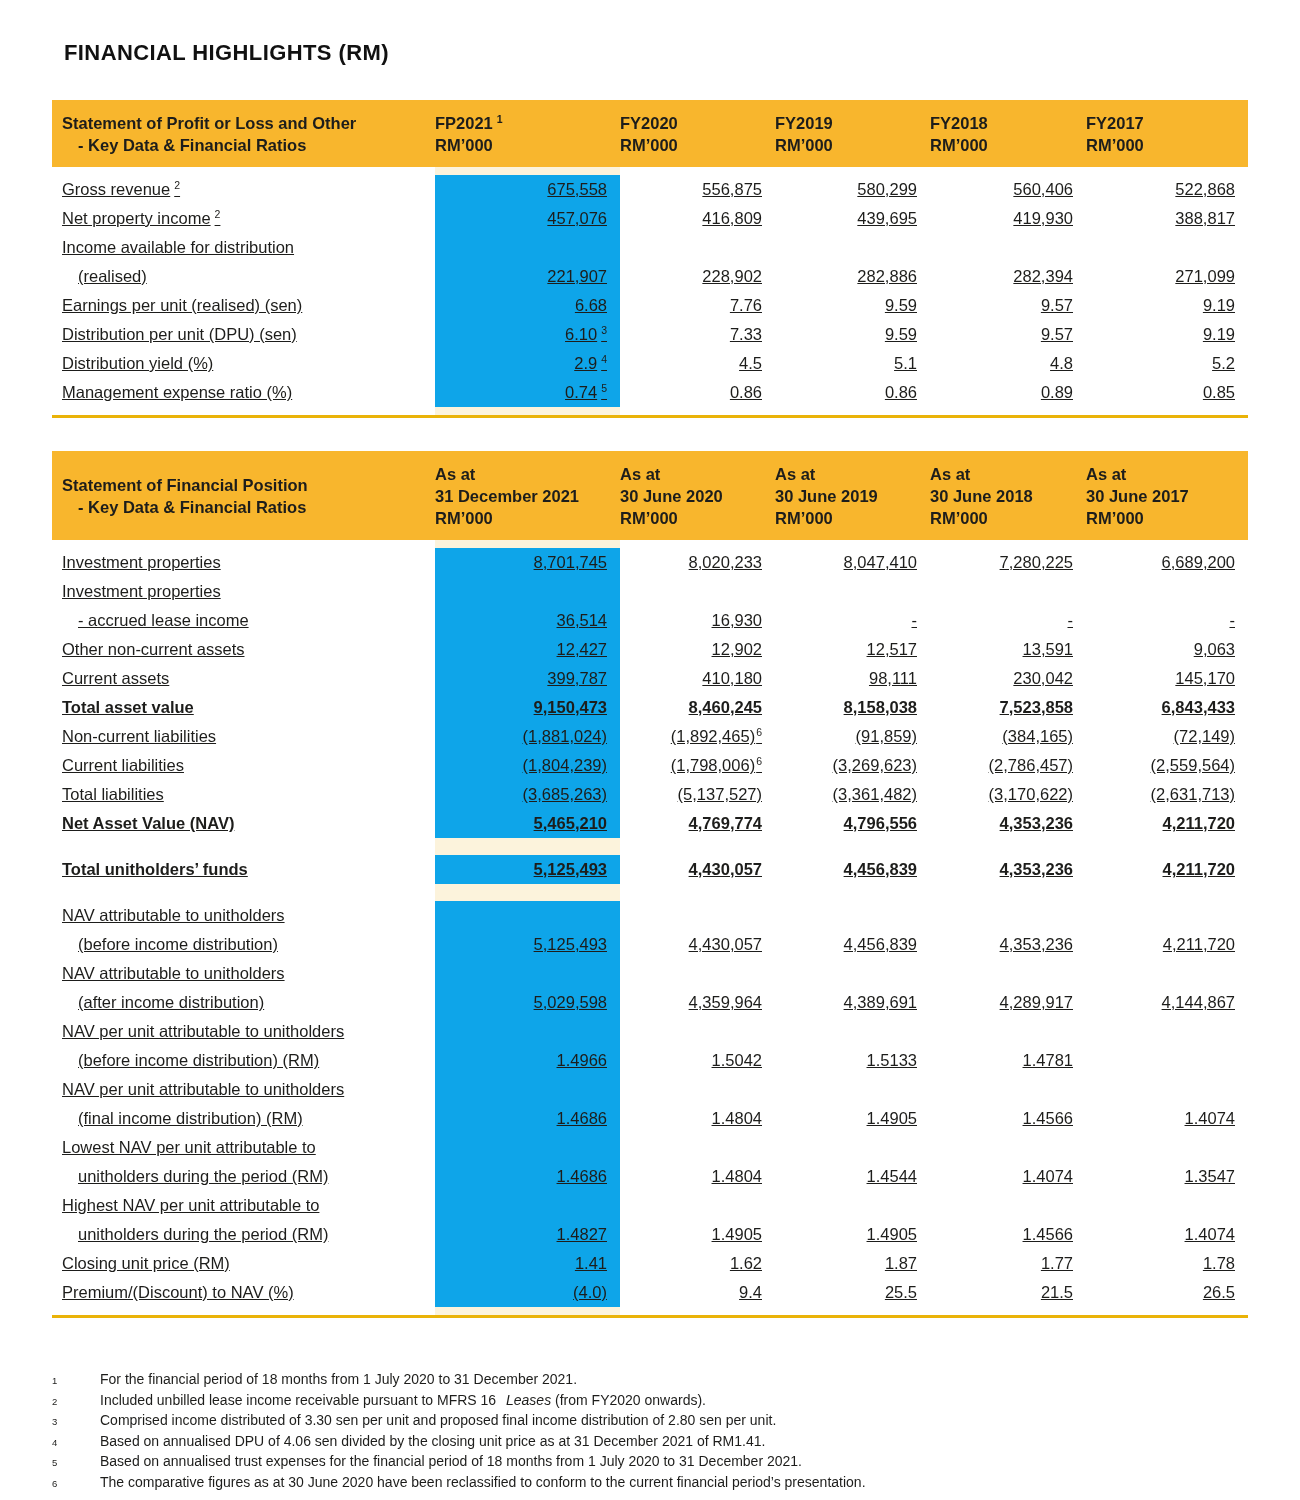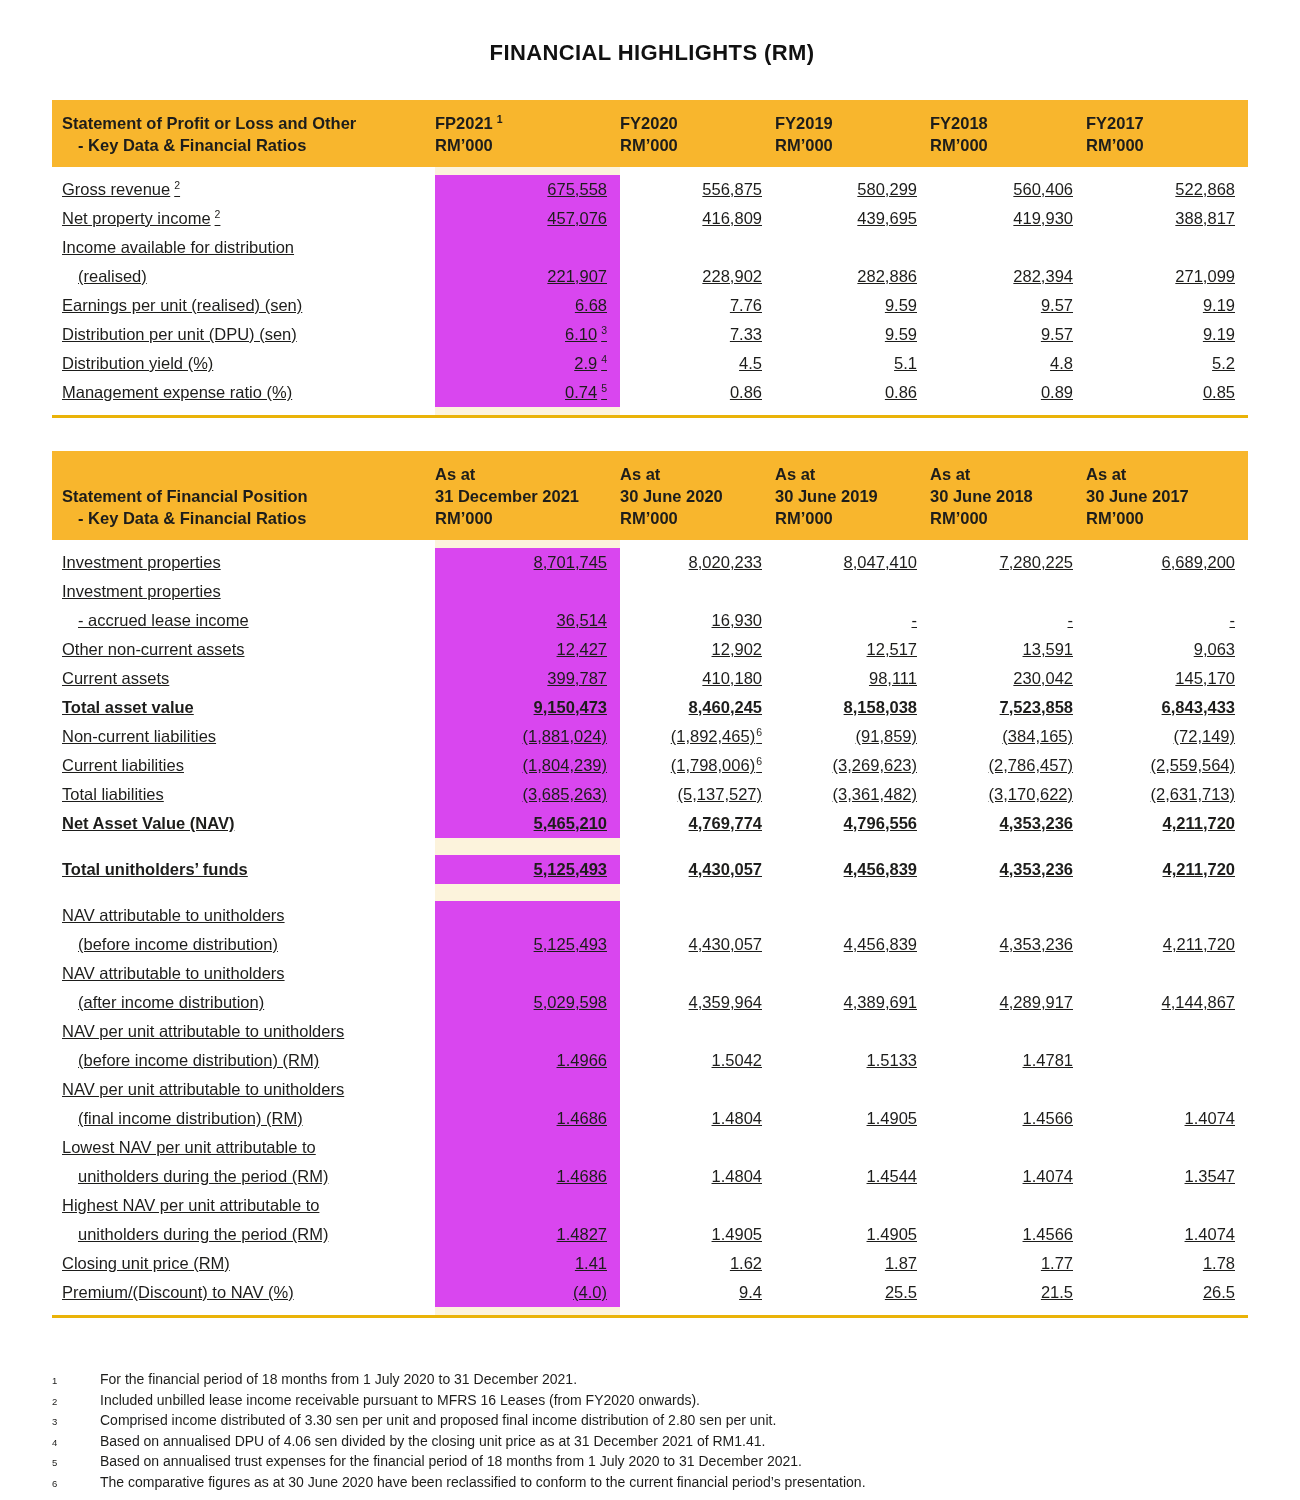--- a/index.html
+++ b/index.html
@@ -4,67 +4,67 @@
 <style>
   html,body{margin:0;padding:0;}
   body{
     width:1300px;height:1500px;background:#ffffff;
     font-family:"Liberation Sans",sans-serif;color:#1d1d1b;
     -webkit-font-smoothing:antialiased;
   }
   .page{padding:40px 52px 0 52px;}
   .page-title{
     font-size:22px;font-weight:bold;letter-spacing:.4px;
-    margin:0 0 34px 4px;color:#111;text-align:center;
+    margin:0 0 34px 12px;color:#111;
   }
   .fin-table{width:1196px;}
   .fin-table + .fin-table{margin-top:33px;}
   .grid-cols{
     display:grid;
     grid-template-columns:383px 185px 155px 155px 156px 162px;
   }
   .thead{
     background:#F8B62D;
     padding:12px 0 11px 0;
   }
   .h-label{
-    padding-left:10px;display:flex;flex-direction:column;justify-content:flex-end;
+    padding-left:10px;display:flex;flex-direction:column;justify-content:center;
     font-weight:bold;font-size:16.5px;line-height:22px;
   }
   .h-line.indent{padding-left:16px;}
   .h-col{
     display:flex;flex-direction:column;justify-content:flex-end;
     padding-right:13px;
     font-weight:bold;font-size:16.5px;line-height:22px;white-space:nowrap;
   }
   .tbody{border-bottom:3px solid #eab308;text-decoration:underline;}
   .trow .lblcell{
     padding-left:10px;font-size:16.5px;line-height:29px;
   }
   .lbl-line.indent{padding-left:16px;}
   .vcell{
     display:flex;align-items:flex-end;justify-content:flex-end;
     padding-right:13px;font-size:16.5px;line-height:29px;white-space:nowrap;
   }
-  .vcell.c1{background:#d946ef;}
+  .vcell.c1{background:#0ea5e9;}
   .trow.bold .lblcell,.trow.bold .vcell{font-weight:bold;}
   .spacer-row{height:17px;}
   .spacer-row.sm{height:8px;}
   .spacer-row .c1{background:#FCF3DC;height:100%;}
   sup{font-size:10.5px;line-height:0;}
   .lbl-sup{margin-left:4px;}
   .t1 .v-sup{margin-left:4px;}
   .t2 .v-sup{margin-left:1px;}
   .footnotes{
     margin:52px 0 0 0;padding:0;list-style:none;
     font-size:14px;line-height:19.5px;
   }
   .fn{display:flex;align-items:flex-start;}
   .fn-num{width:48px;flex:0 0 48px;font-size:9.5px;padding-top:1px;}
-  .fn-text .it{}
+  .fn-text .it{font-style:italic;margin-left:6px;}
 </style>
 </head>
 <body>
 
 <div class="page">
 
   <h1 class="page-title">FINANCIAL HIGHLIGHTS (RM)</h1>
 
   <section class="fin-table t1">
     <header class="thead grid-cols">

